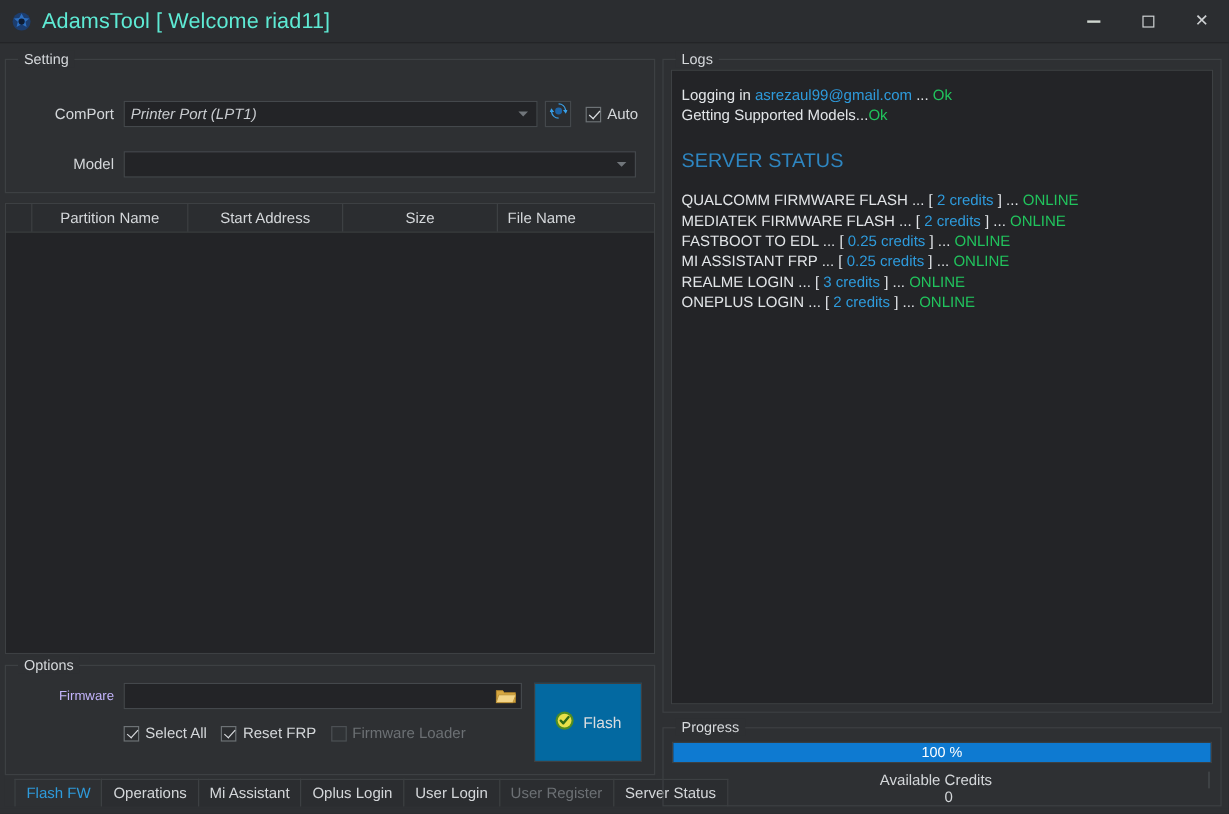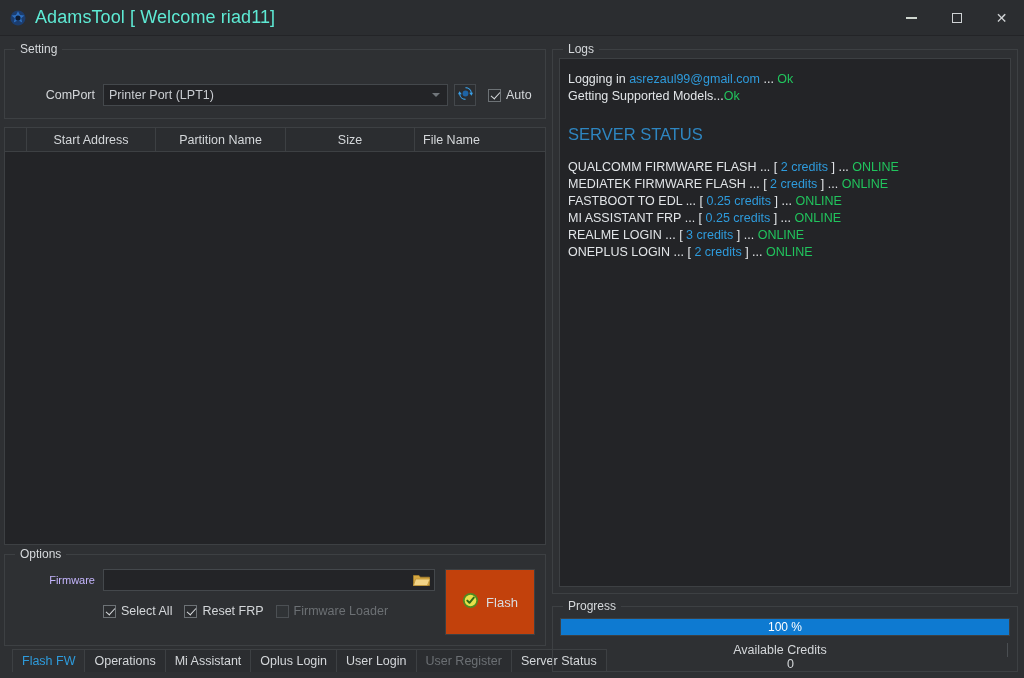--- a/index.html
+++ b/index.html
@@ -127,21 +127,21 @@
     padding-left: 5px;
   }
   .combo .combo-arrow {
     position: absolute;
     right: 7px;
     width: 0; height: 0;
     border-left: 4px solid transparent;
     border-right: 4px solid transparent;
     border-top: 4px solid #71767b;
   }
-  .combo.comport { width: 345px; }
+  .combo.comport { width: 345px; font-style: italic; }
   .combo.model { width: 427px; }
 
   .icon-btn {
     width: 22px; height: 22px;
     margin-left: 6px;
     background: #2b2d30;
     border: 1px solid #44484c;
     display: flex; align-items: center; justify-content: center;
     cursor: default;
   }
@@ -235,21 +235,21 @@
   .checks-row {
     display: flex;
     align-items: center;
     margin-top: 13px;
     padding-left: 88px;
   }
   .checks-row .chk:first-child { margin-left: 0; }
   .flash-btn {
     width: 106px;
     margin-left: 10px;
-    background: #c2410c;
+    background: #0369a1;
     border: 1px solid #3d4043;
     display: flex;
     align-items: center;
     justify-content: center;
     gap: 7px;
     color: #d9dcdf;
     font-size: 13px;
     cursor: default;
     min-height: 66px;
   }
@@ -400,27 +400,34 @@
                 <circle cx="8" cy="8" r="3.1" fill="#1e64a6"></circle>
               </svg>
             </span>
           </div>
           <div class="chk checked">
             <span class="box"></span>
             <span>Auto</span>
           </div>
         </div>
 
+        <div class="field-row">
+          <span class="field-label">Model</span>
+          <div class="combo model">
+            <span></span>
+            <span class="combo-arrow"></span>
+          </div>
+        </div>
       </div>
 
       <div class="table-wrap">
         <div class="table-head">
           <div class="th corner"></div>
+          <div class="th c0">Partition Name</div>
           <div class="th c1">Start Address</div>
-          <div class="th c0">Partition Name</div>
           <div class="th c2">Size</div>
           <div class="th c3">File Name</div>
         </div>
         <div class="table-body"></div>
       </div>
 
       <div class="group options-group">
         <span class="group-title">Options</span>
         <div class="options-inner">
           <div class="options-left">

